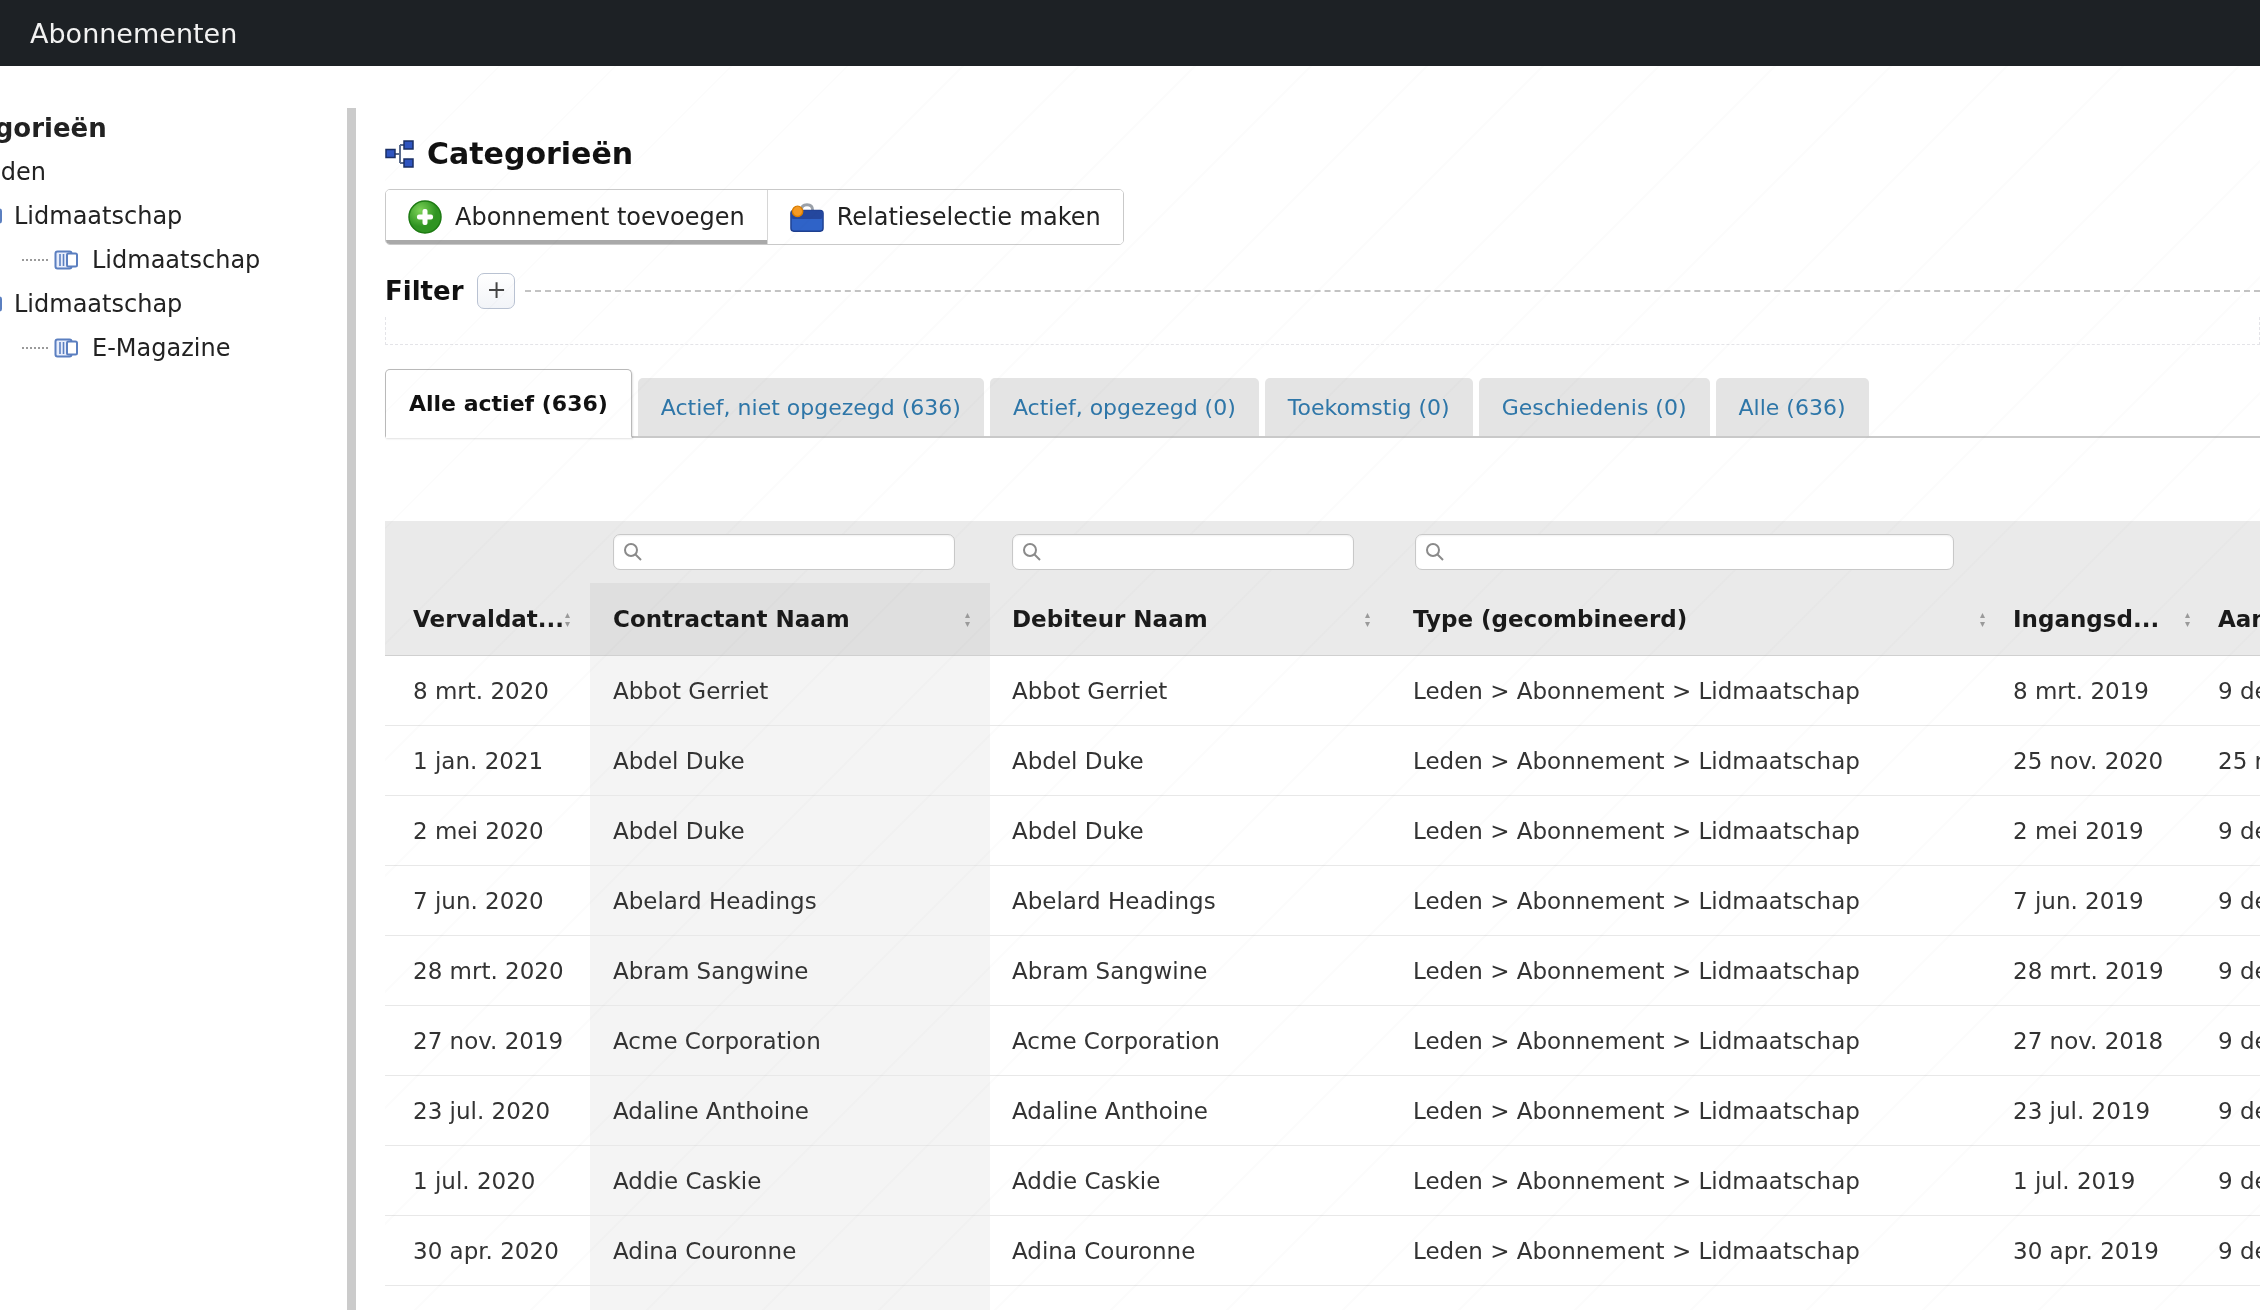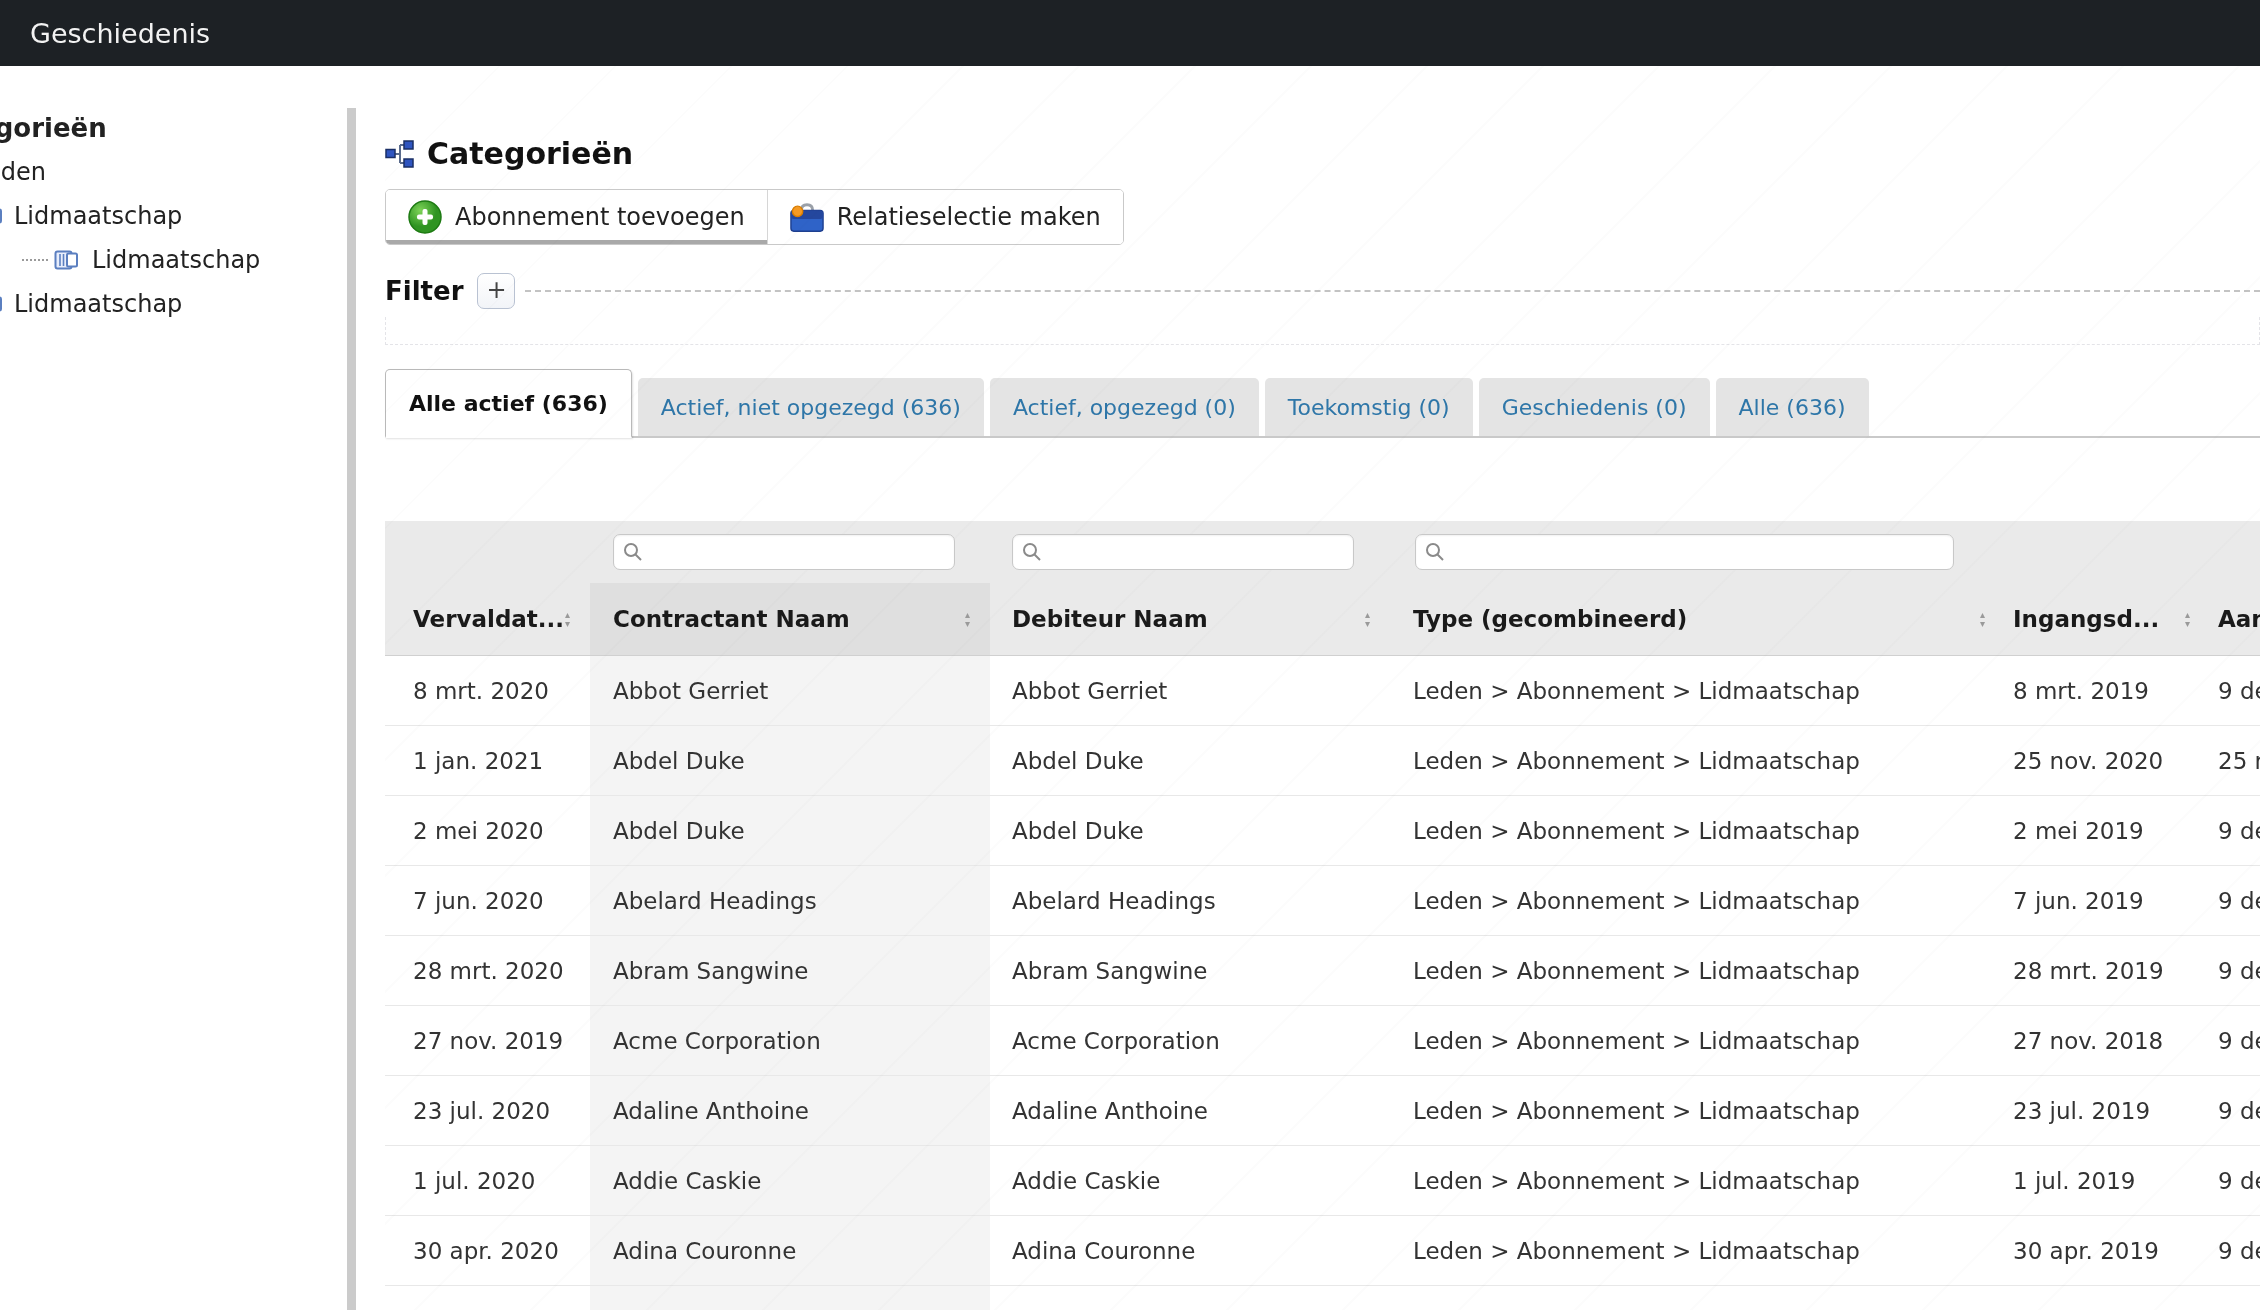--- a/index.html
+++ b/index.html
@@ -122,21 +122,21 @@
   
   .main::before {
     content: ""; position: absolute; inset: 0; pointer-events: none;
     background: repeating-linear-gradient(135deg, transparent 0 80px, rgba(0,0,0,0.012) 80px 82px);
   }
 </style>
 </head>
 <body>
 
 <div class="topbar">
-  <div class="title">Geschiedenis</div>
+  <div class="title">Abonnementen</div>
 </div>
 
 <div class="sidebar">
   <div class="tree-row heading">
     <span class="offset-cat">Categorieën</span>
   </div>
   <div class="tree-row">
     <span class="offset-leden">Leden</span>
   </div>
   <div class="tree-row">
@@ -159,20 +159,30 @@
     <span>Lidmaatschap</span>
   </div>
   <div class="tree-row">
     <svg class="card-icon clipped" viewBox="0 0 26 22">
       <rect x="1.5" y="2.5" width="16" height="17" rx="2" fill="#e8eefc" stroke="#5b7fc0" stroke-width="2"></rect>
       <line x1="6" y1="5" x2="6" y2="17" stroke="#5b7fc0" stroke-width="1.6"></line>
       <line x1="9.5" y1="5" x2="9.5" y2="17" stroke="#5b7fc0" stroke-width="1.6"></line>
       <rect x="13" y="4.5" width="10" height="13" rx="1.5" fill="#ffffff" stroke="#5b7fc0" stroke-width="2"></rect>
     </svg>
     <span>Lidmaatschap</span>
+  </div>
+  <div class="tree-row">
+    <span class="dotted-line"></span>
+    <svg class="card-icon" viewBox="0 0 26 22">
+      <rect x="1.5" y="2.5" width="16" height="17" rx="2" fill="#e8eefc" stroke="#5b7fc0" stroke-width="2"></rect>
+      <line x1="6" y1="5" x2="6" y2="17" stroke="#5b7fc0" stroke-width="1.6"></line>
+      <line x1="9.5" y1="5" x2="9.5" y2="17" stroke="#5b7fc0" stroke-width="1.6"></line>
+      <rect x="13" y="4.5" width="10" height="13" rx="1.5" fill="#ffffff" stroke="#5b7fc0" stroke-width="2"></rect>
+    </svg>
+    <span>E-Magazine</span>
   </div>
 </div>
 
 <div class="splitter"></div>
 
 <div class="main">
 
   <div class="page-title-row">
     <svg class="sitemap-icon" viewBox="0 0 30 30">
       <path d="M10 15 H15 M15 6 V24 M15 6 H19 M15 24 H19" stroke="#5a6b8c" stroke-width="2" fill="none"></path>

